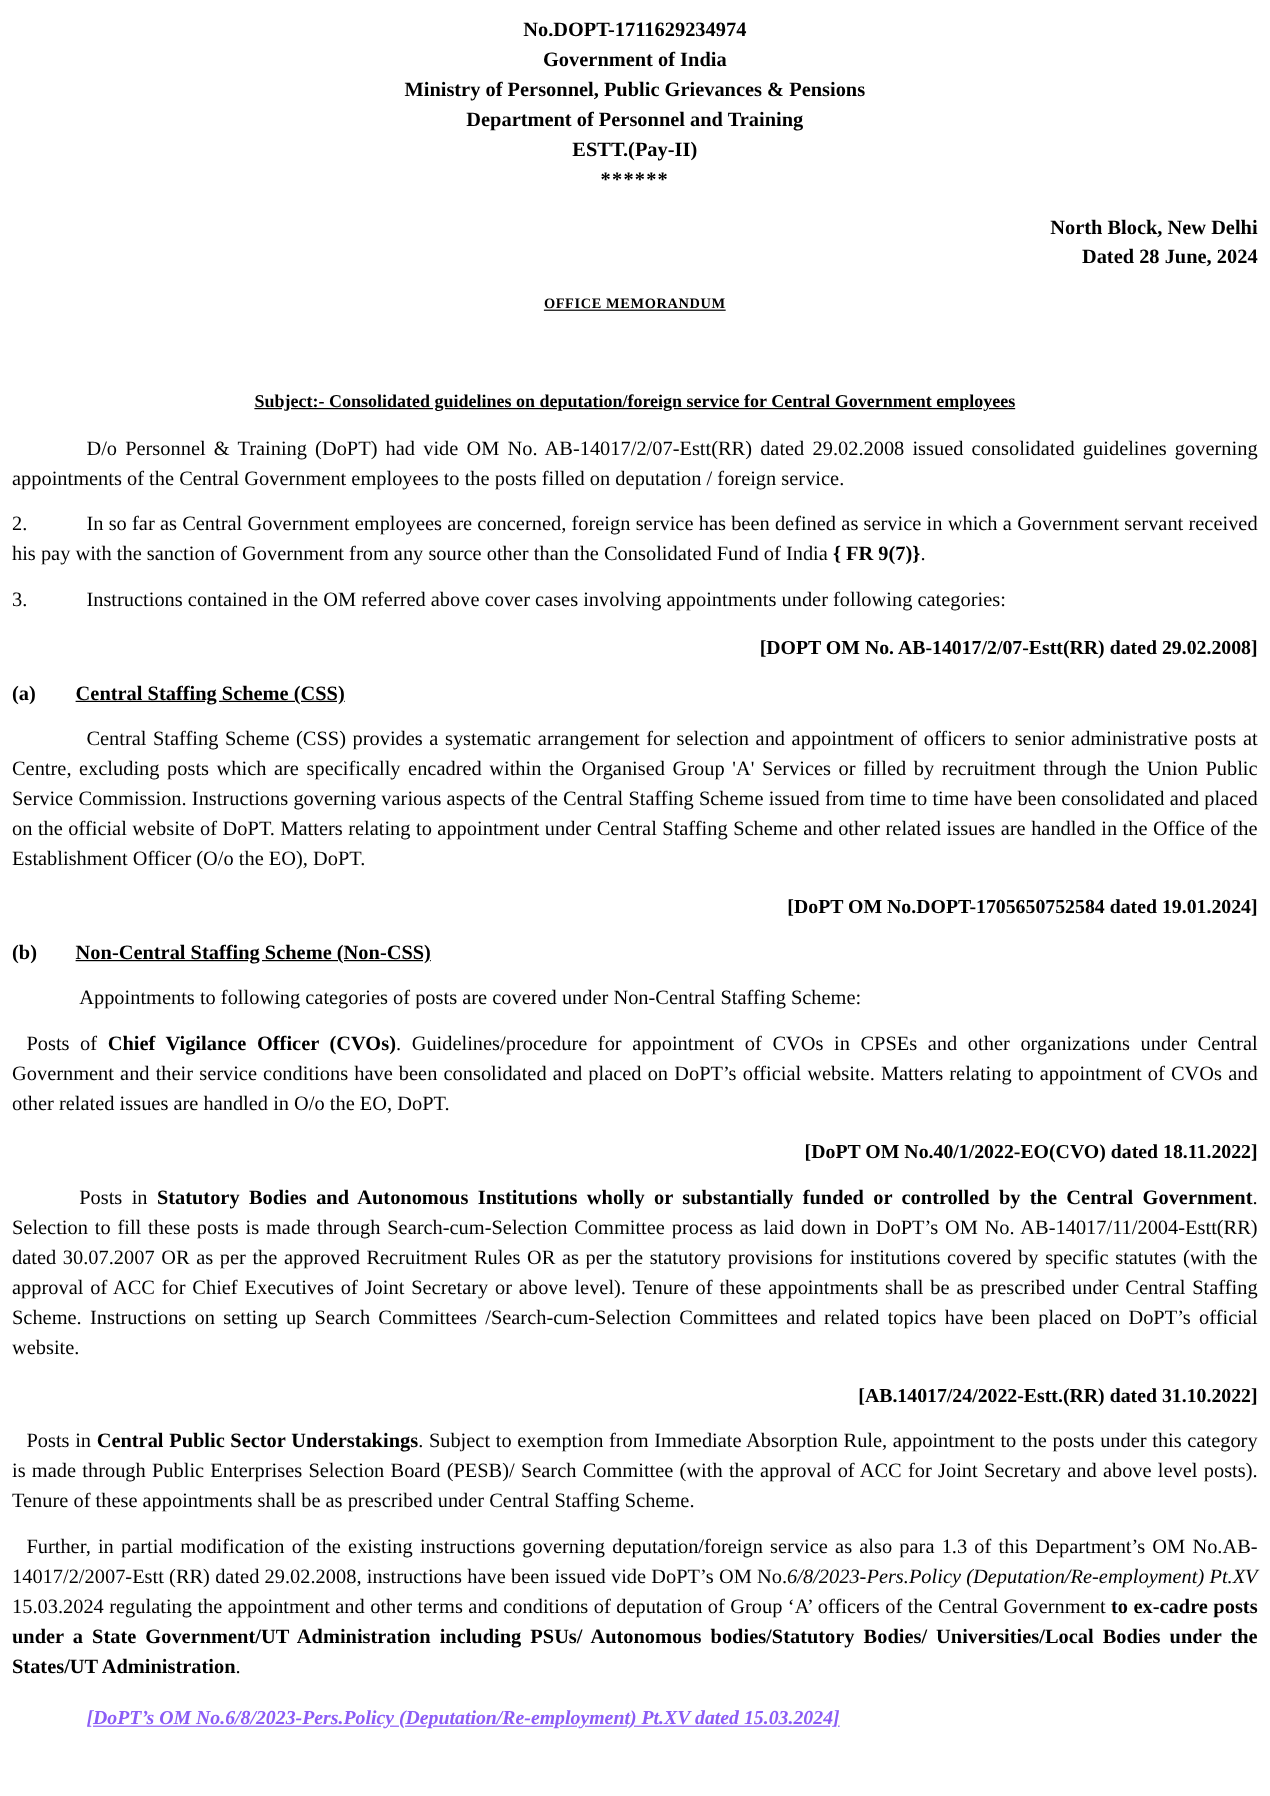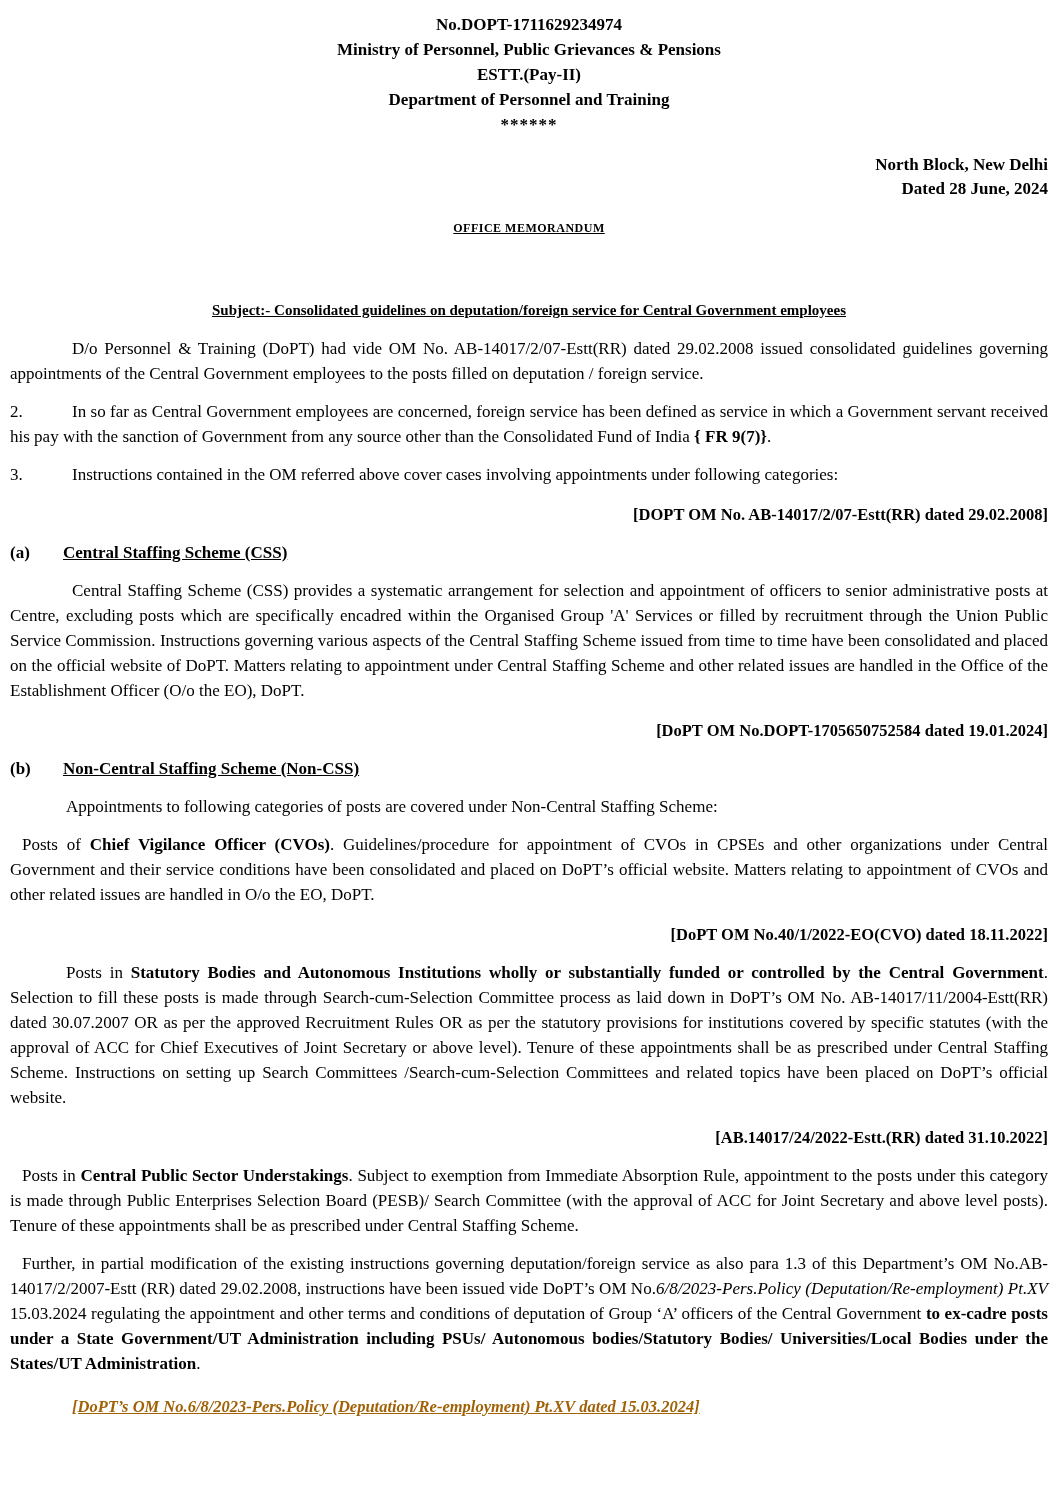--- a/index.html
+++ b/index.html
@@ -76,38 +76,39 @@
     font-size: 16.5px;
     line-height: 25px;
     margin: 15px 0 0 0;
   }
   .link-line {
     margin: 18px 0 0 62px;
     font-size: 16.5px;
     line-height: 25px;
   }
   .doc-link {
-    color: #a16207;
+    color: #8b5cf6;
     font-weight: bold;
     font-style: italic;
     text-decoration: underline;
     cursor: pointer;
   }
   .italic { font-style: italic; }
 </style>
 </head>
 <body>
 
 <div class="page">
 
   <header class="letterhead">
     <p class="lh-line">No.DOPT-1711629234974</p>
+    <p class="lh-line">Government of India</p>
     <p class="lh-line">Ministry of Personnel, Public Grievances &amp; Pensions</p>
+    <p class="lh-line">Department of Personnel and Training</p>
     <p class="lh-line">ESTT.(Pay-II)</p>
-    <p class="lh-line">Department of Personnel and Training</p>
     <p class="lh-line stars">******</p>
   </header>
 
   <div class="dateline">
     <p>North Block, New Delhi</p>
     <p>Dated 28 June, 2024</p>
   </div>
 
   <h1 class="memo-title"><span class="u">OFFICE MEMORANDUM</span></h1>
 

